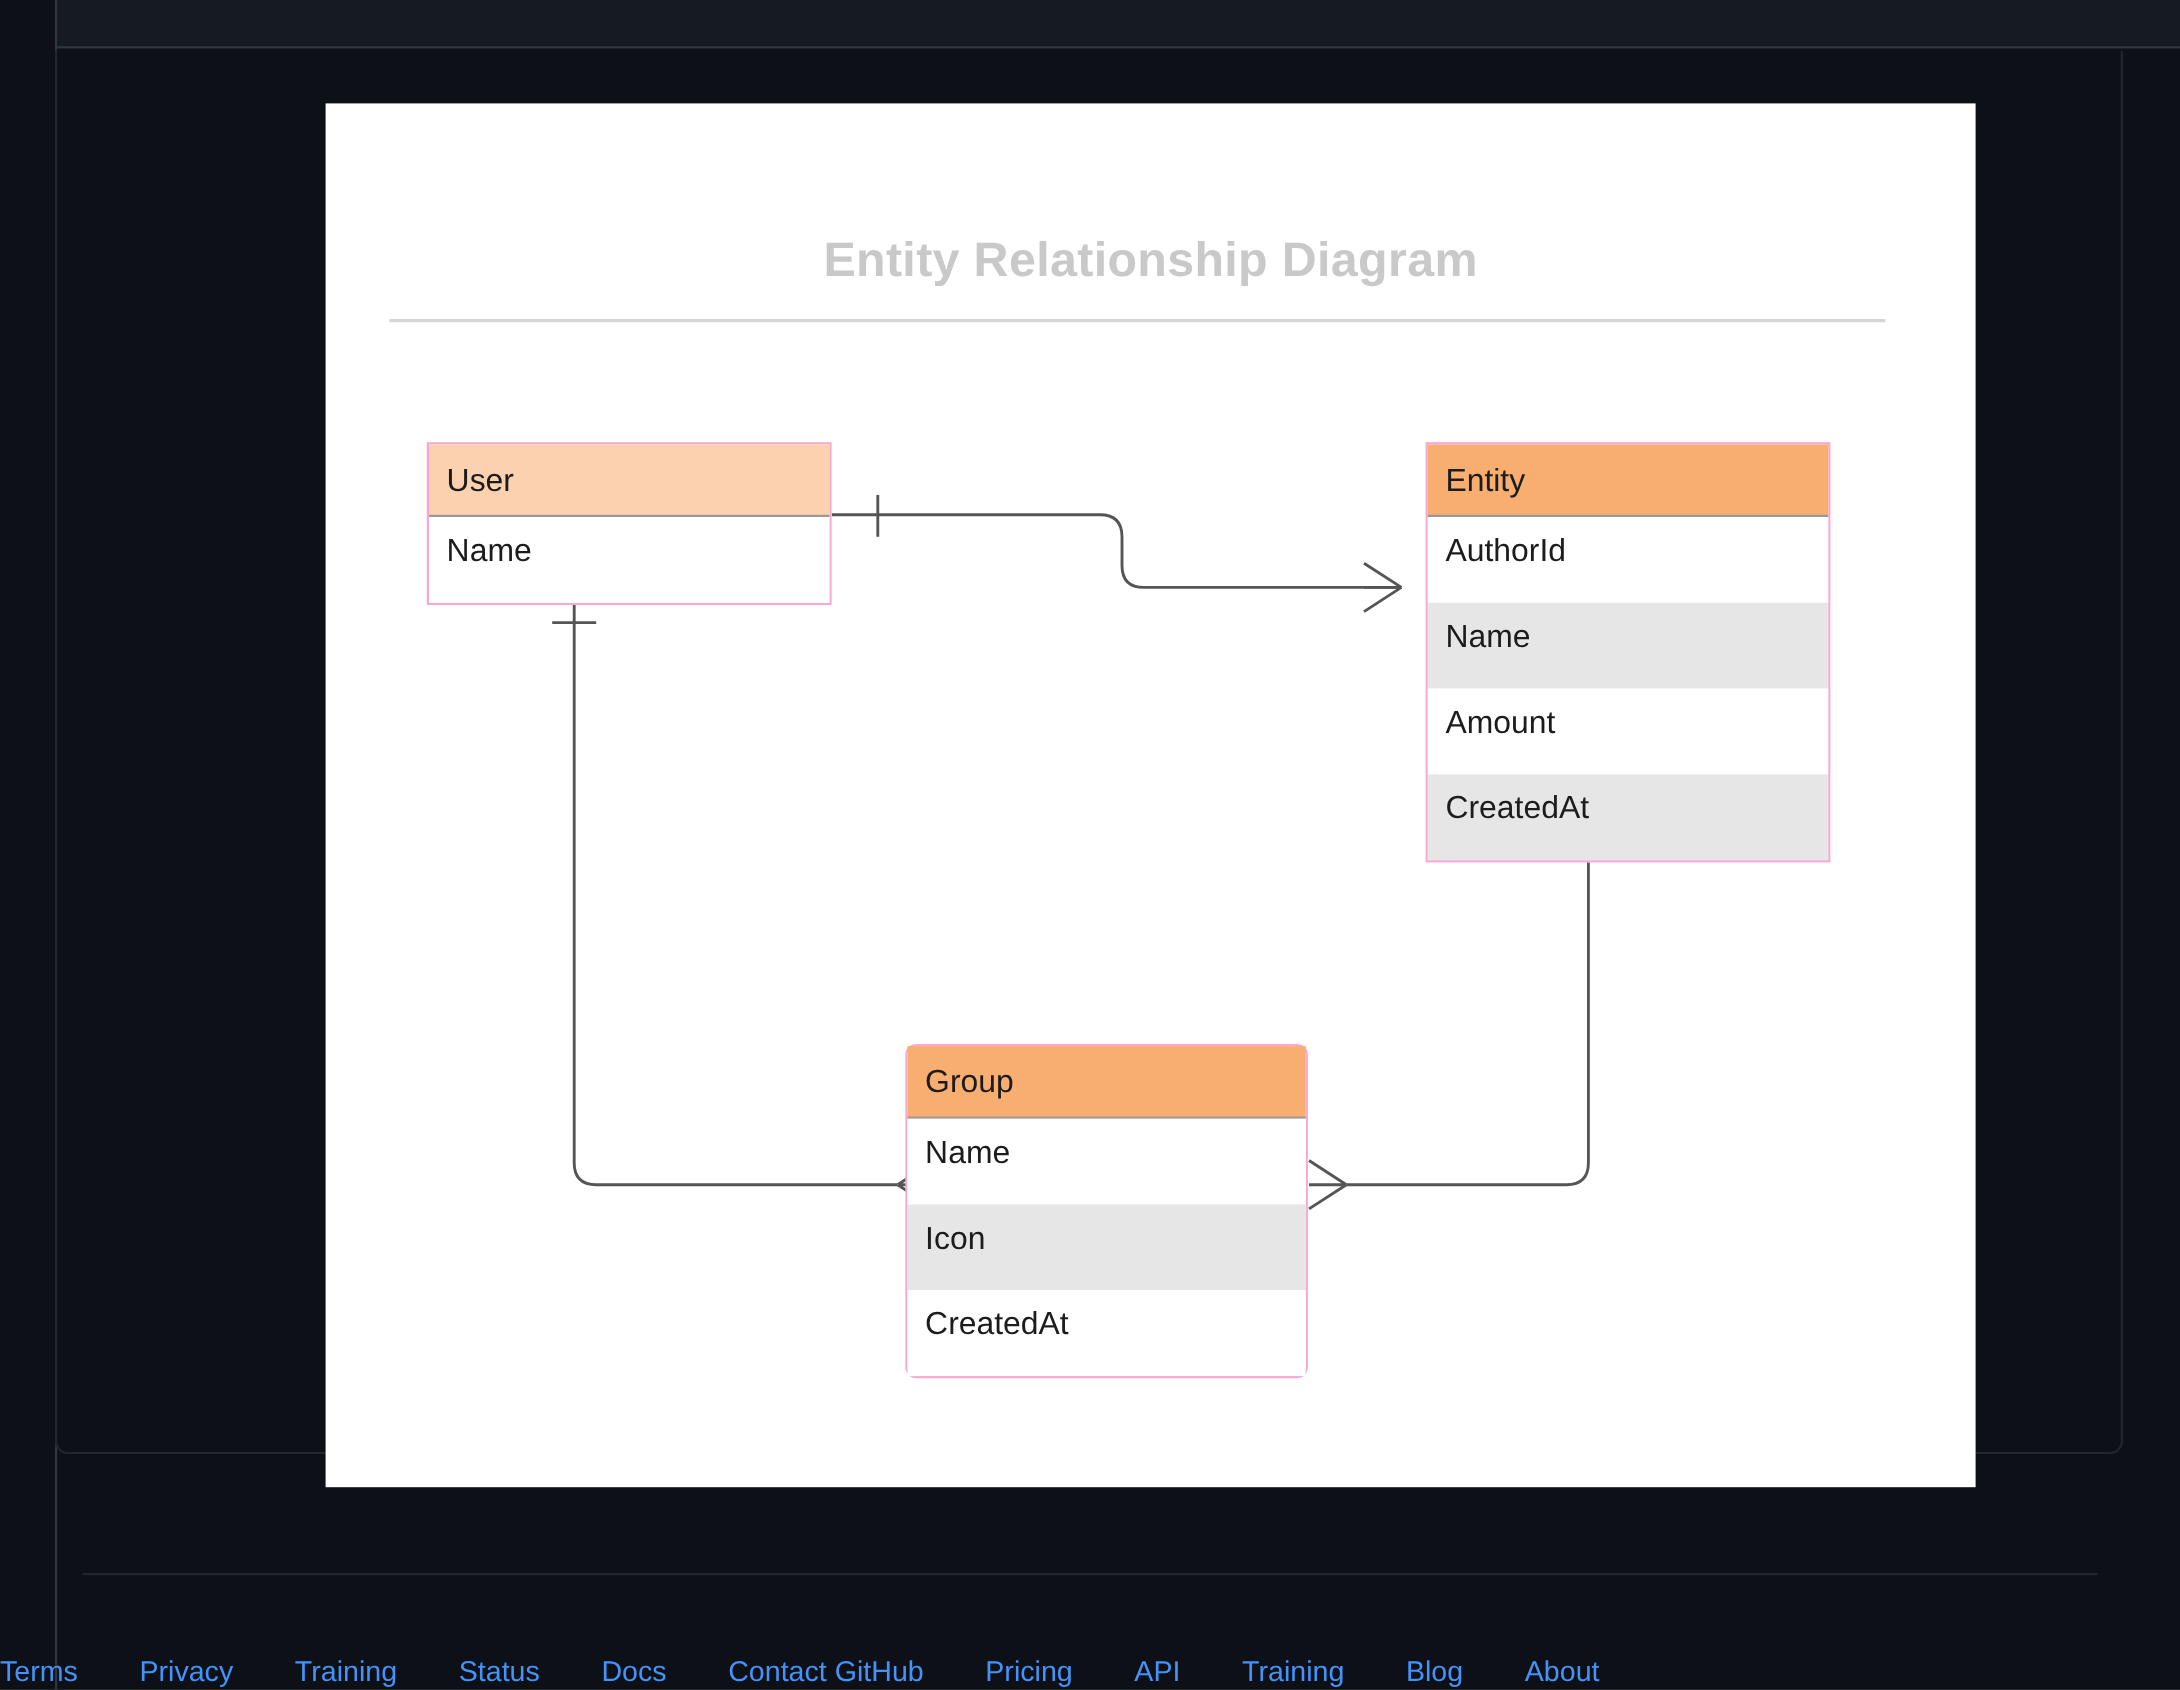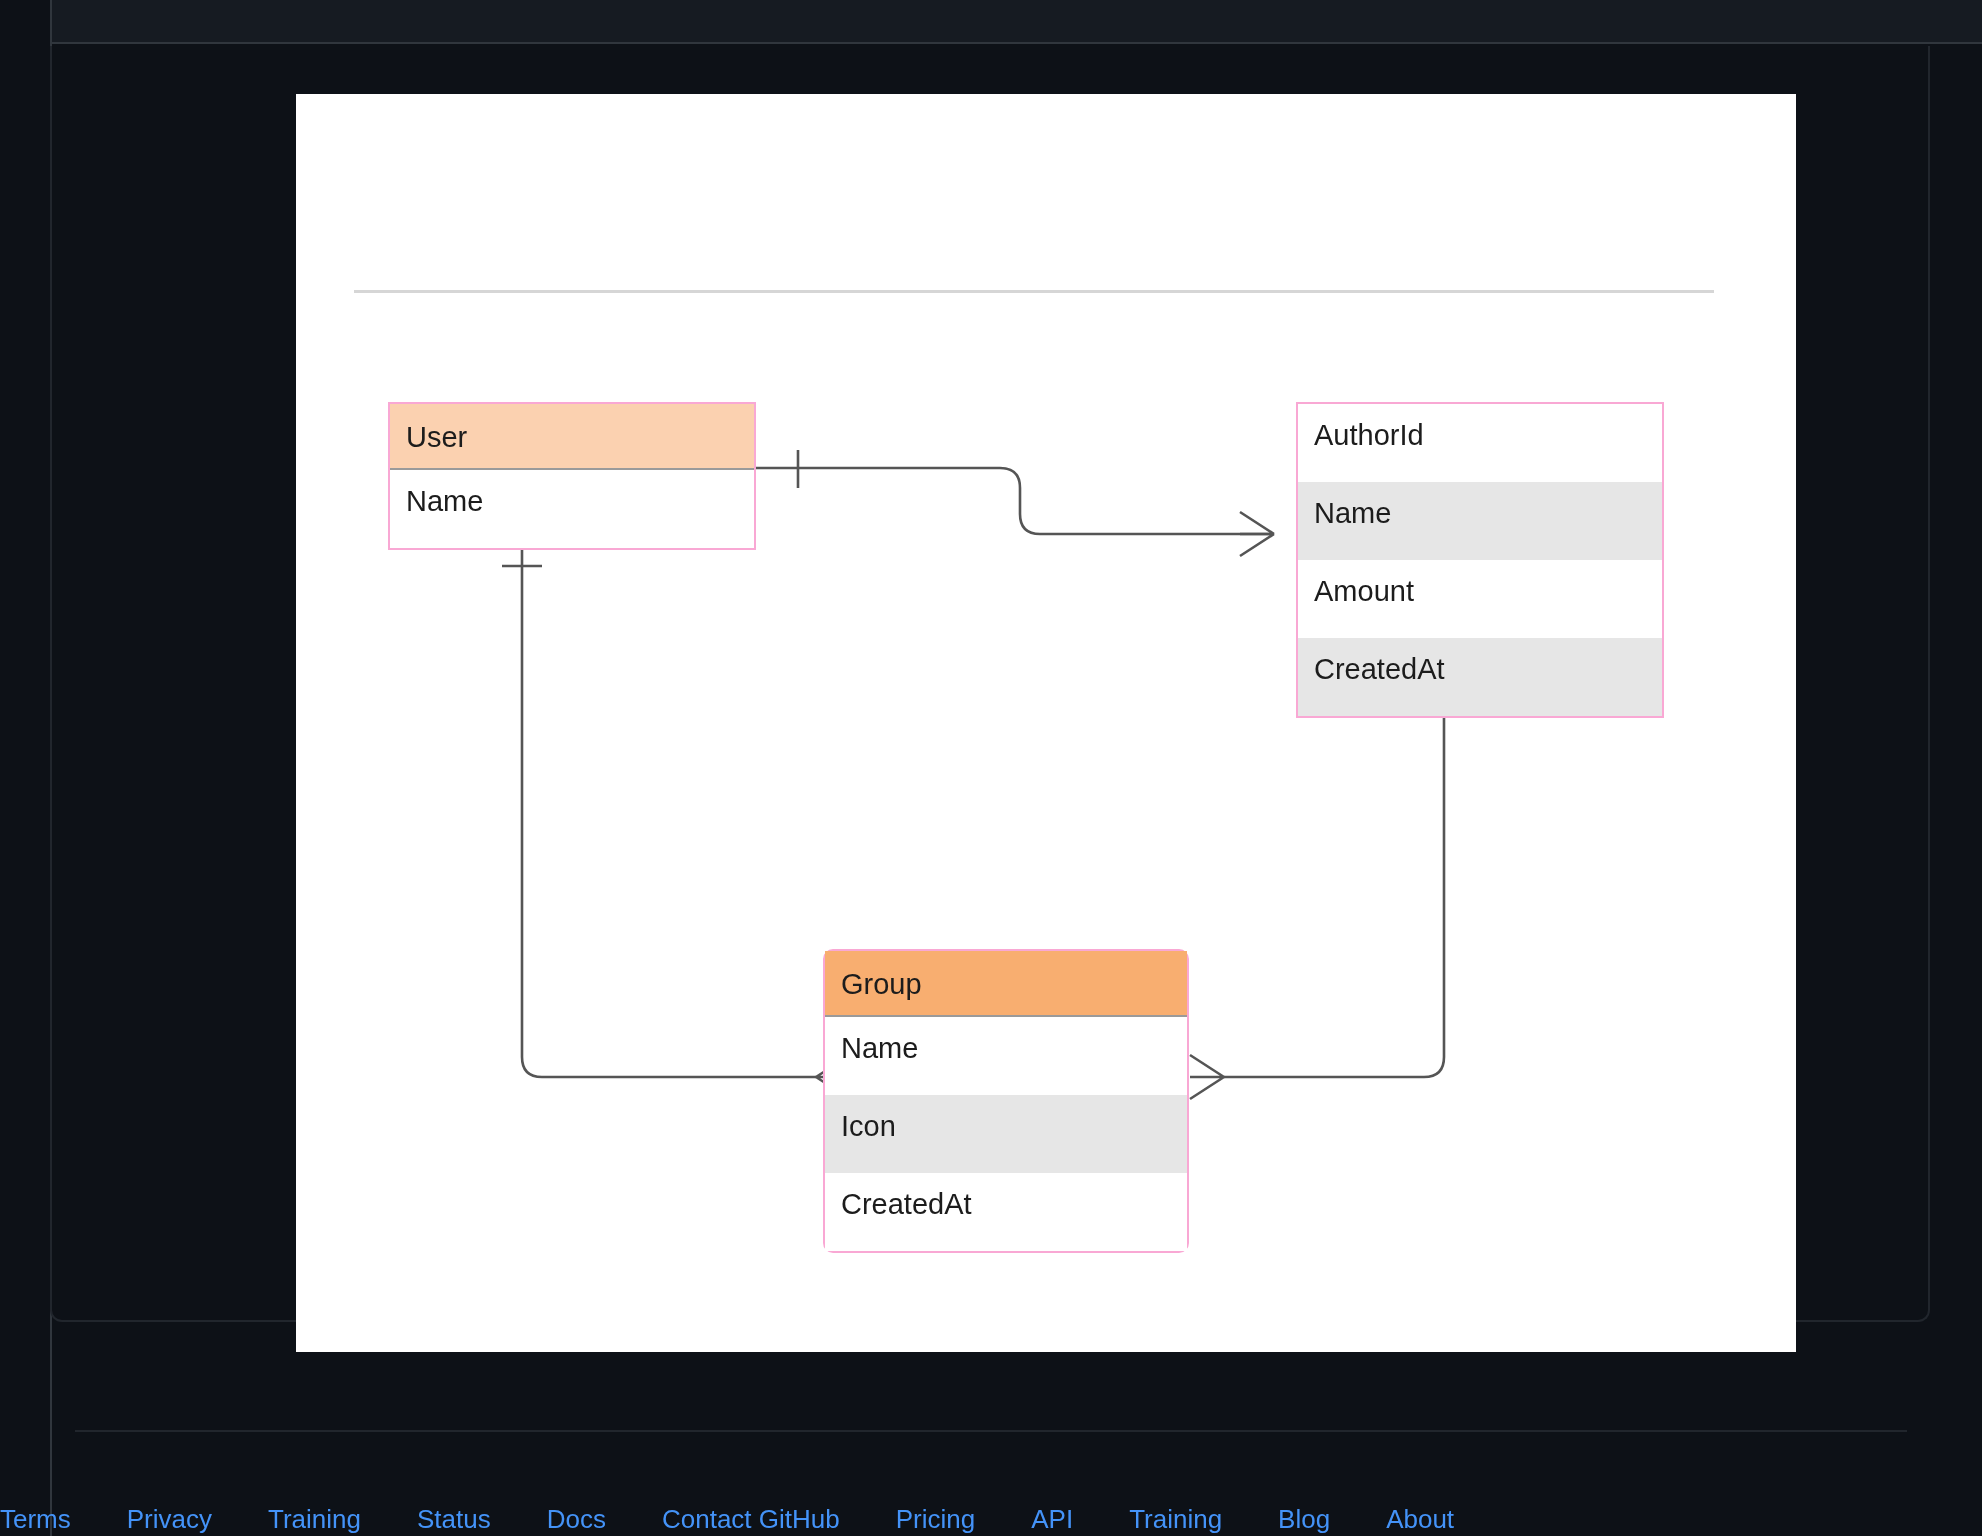--- a/index.html
+++ b/index.html
@@ -99,20 +99,21 @@
 
 <div id="root">
 
   <div class="top-strip"></div>
   <div class="left-rail"></div>
 
   <div class="content-card">
 
     <div class="diagram-panel">
 
+      <div class="diagram-title">Entity Relationship Diagram</div>
       <div class="title-rule"></div>
 
       <svg class="connectors" viewBox="0 0 1500 1258" width="1500" height="1258">
         <g fill="none" stroke="#555555" stroke-width="2.6">
 
           <path d="M 460 374 L 704 374 Q 724 374 724 394 L 724 420 Q 724 440 744 440 L 978 440"></path>
 
           <line x1="502" y1="356" x2="502" y2="394"></line>
 
           <path d="M 978 440 L 944 440 M 978 440 L 944 418 M 978 440 L 944 462"></path>
@@ -130,20 +131,21 @@
           <path d="M 928 983 L 894 983 M 928 983 L 894 961 M 928 983 L 894 1005"></path>
         </g>
       </svg>
 
       <div class="er-table" id="tbl-user">
         <div class="er-header" style="background:#fbd1b0">User</div>
         <div class="er-row">Name</div>
       </div>
 
       <div class="er-table" id="tbl-entity">
+        <div class="er-header" style="background:#f8ae70">Entity</div>
         <div class="er-row">AuthorId</div>
         <div class="er-row alt">Name</div>
         <div class="er-row">Amount</div>
         <div class="er-row alt">CreatedAt</div>
       </div>
 
       <div class="er-table" id="tbl-group">
         <div class="er-header" style="background:#f8ae70">Group</div>
         <div class="er-row">Name</div>
         <div class="er-row alt">Icon</div>

